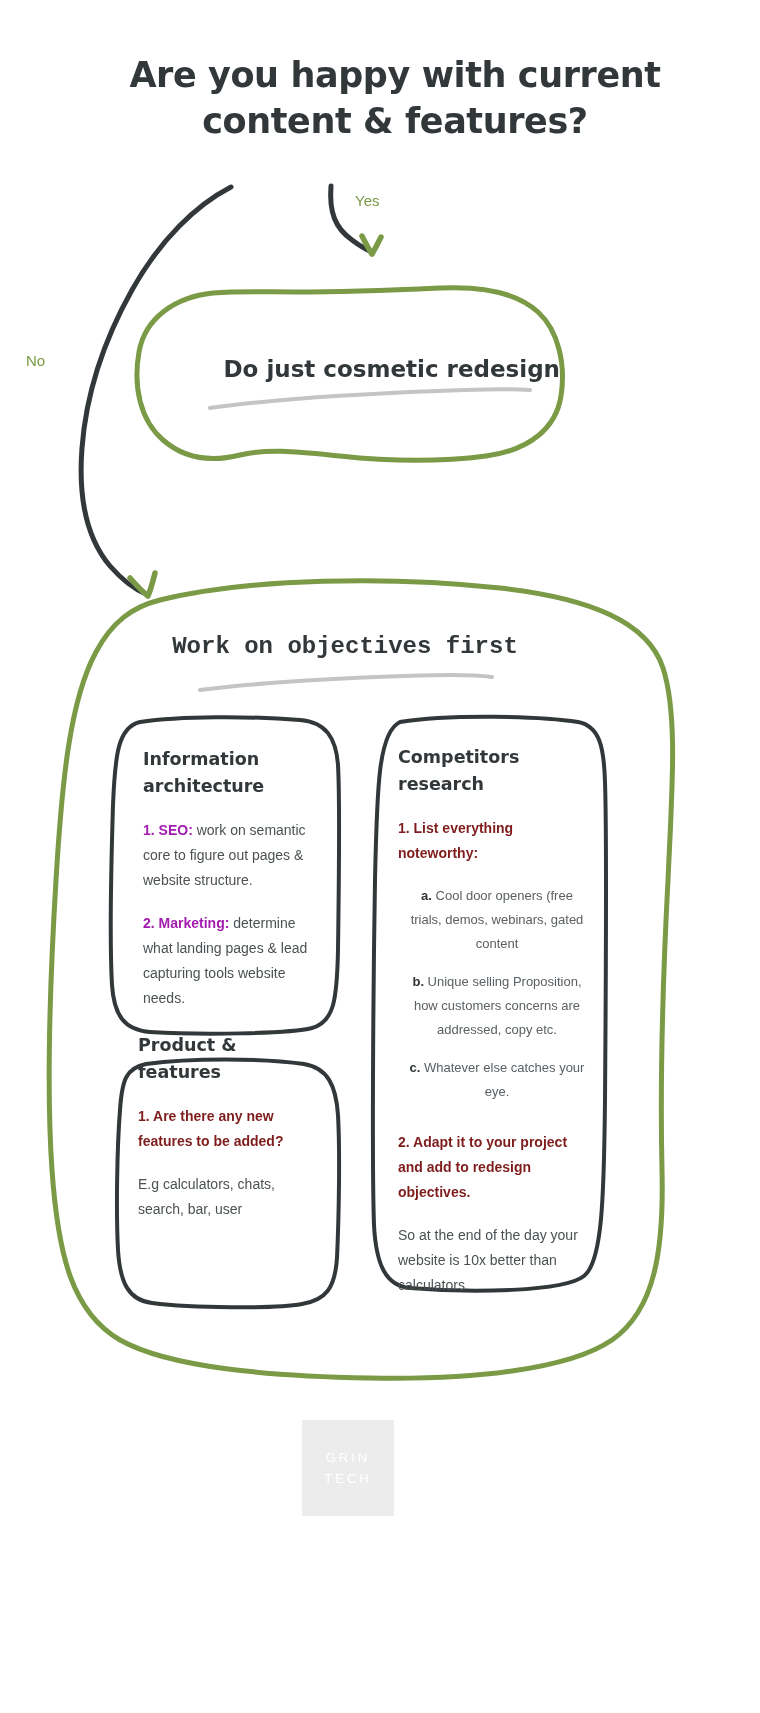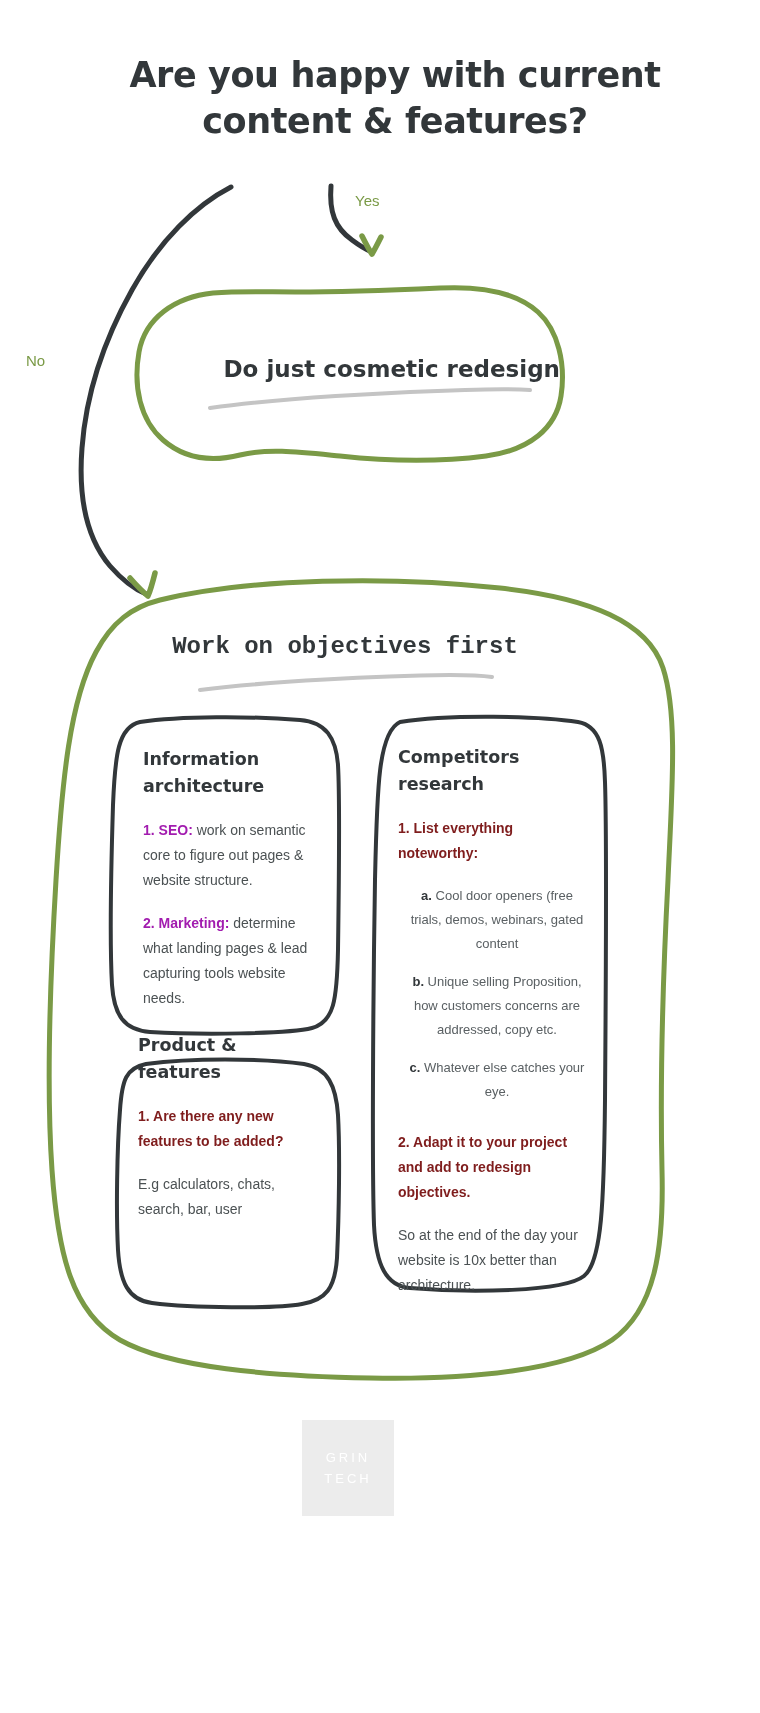--- a/index.html
+++ b/index.html
@@ -199,21 +199,21 @@
   </div>
 
   <div class="card card-comp">
     <div class="card-body">
       <div class="card-h">Competitors research</div>
       <p class="p bold-all">1. List everything noteworthy:</p>
       <p class="sub"><b>a.</b><span> Cool door openers (free trials, demos, webinars, gated content</span></p>
       <p class="sub"><b>b.</b><span> Unique selling Proposition, how customers concerns are addressed, copy etc.</span></p>
       <p class="sub"><b>c.</b><span> Whatever else catches your eye.</span></p>
       <p class="p bold-all" style="margin-top:26px">2. Adapt it to your project and add to redesign objectives.</p>
-      <p class="p">So at the end of the day your website is 10x better than architecture.</p>
+      <p class="p">So at the end of the day your website is 10x better than calculators.</p>
     </div>
   </div>
 
   <div class="card card-prod">
     <div class="card-body">
       <div class="card-h">Product &amp; features</div>
       <p class="p bold-all">1. Are there any new features to be added?</p>
       <p class="p">E.g calculators, chats, search, bar, user</p>
     </div>
   </div>

